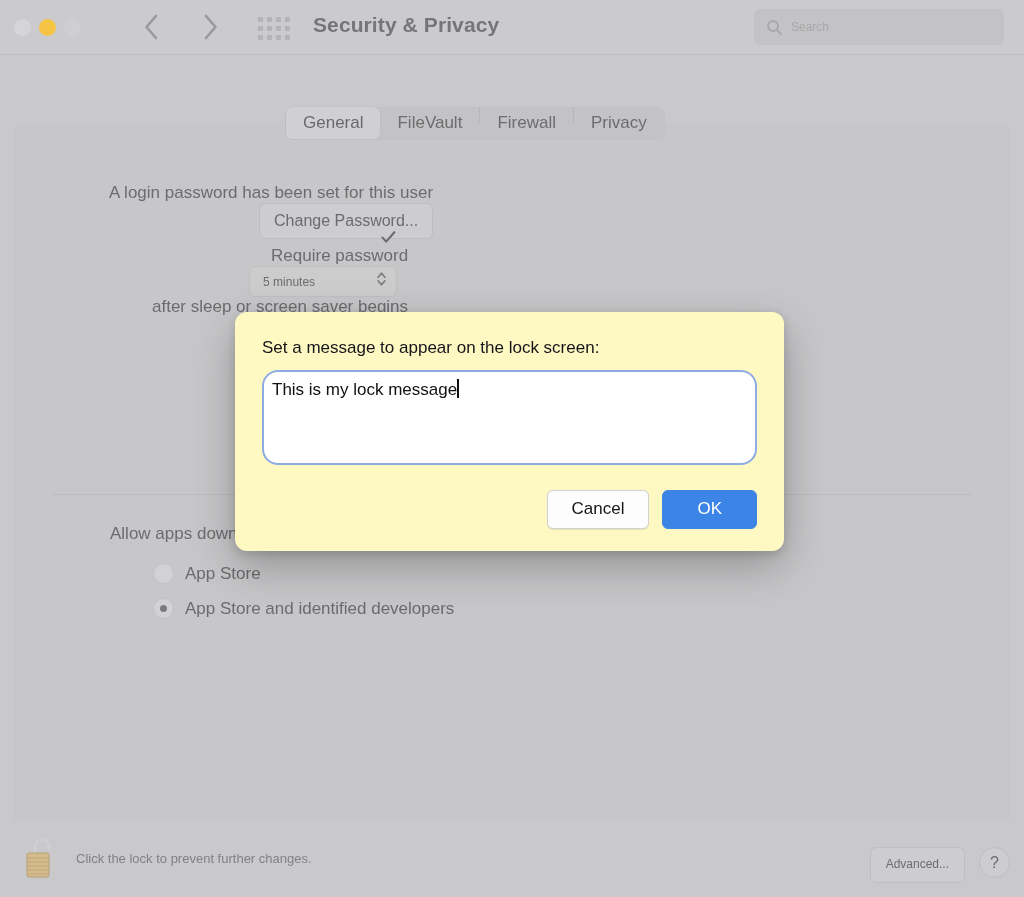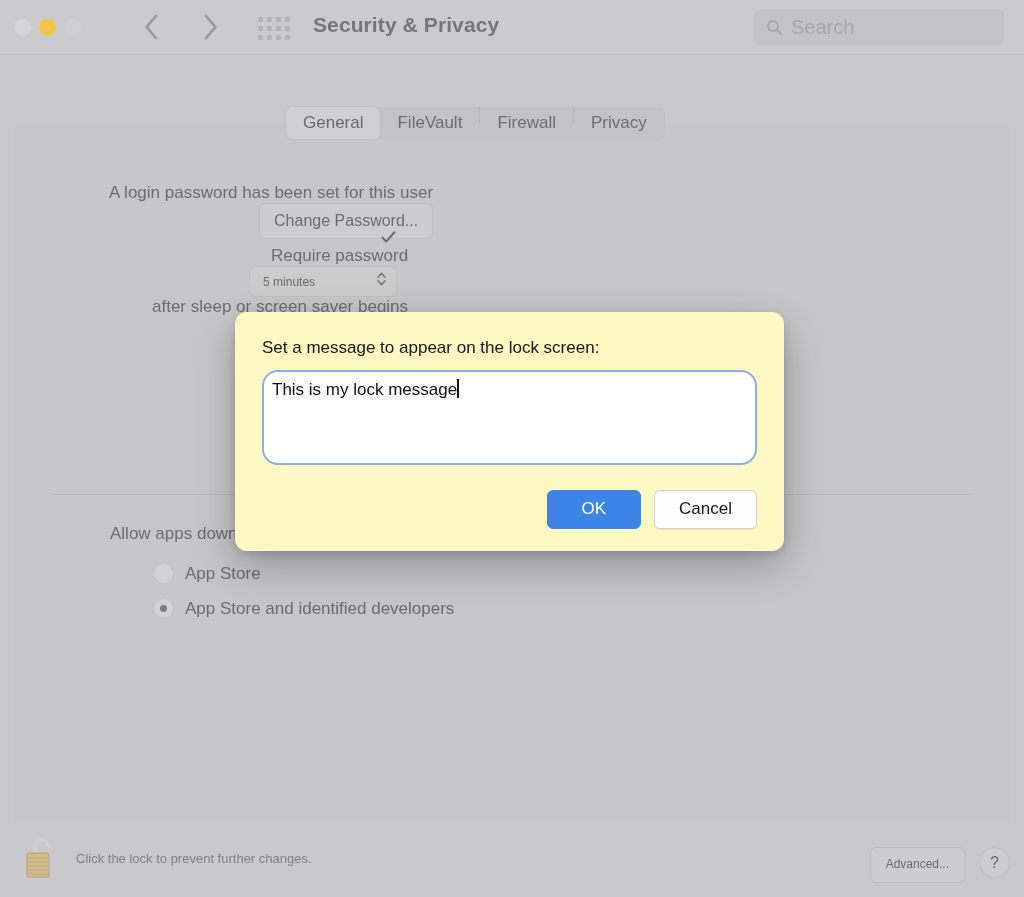--- a/index.html
+++ b/index.html
@@ -92,21 +92,21 @@
     width: 250px; height: 36px;
     background: #c3c3c5;
     border-radius: 6px;
     display: flex;
     align-items: center;
     padding-left: 12px;
     box-sizing: border-box;
   }
   .search-icon { width: 17px; height: 17px; margin-right: 8px; }
   .search-placeholder {
-    font-size: 20px;
+    font-size: 12px;
     color: #a8a8aa;
   }
 
   
   .content-panel {
     position: absolute;
     left: 14px; top: 122px;
     width: 996px; height: 700px;
     background: #c7c7c9;
     border-radius: 9px 9px 0 0;
@@ -465,18 +465,18 @@
   <div class="lock-text">Click the lock to prevent further changes.</div>
   <button class="btn-advanced">Advanced...</button>
   <button class="btn-help">?</button>
 
   <div class="dialog">
     <div class="dialog-title">Set a message to appear on the lock screen:</div>
     <div class="dialog-textarea">
       <span class="dialog-textarea-text">This is my lock message</span><span class="caret"></span>
     </div>
     <div class="dialog-buttons">
+      <button class="dlg-btn dlg-cancel">Cancel</button>
       <button class="dlg-btn dlg-ok">OK</button>
-      <button class="dlg-btn dlg-cancel">Cancel</button>
     </div>
   </div>
 
 </div>
 
 </body></html>

